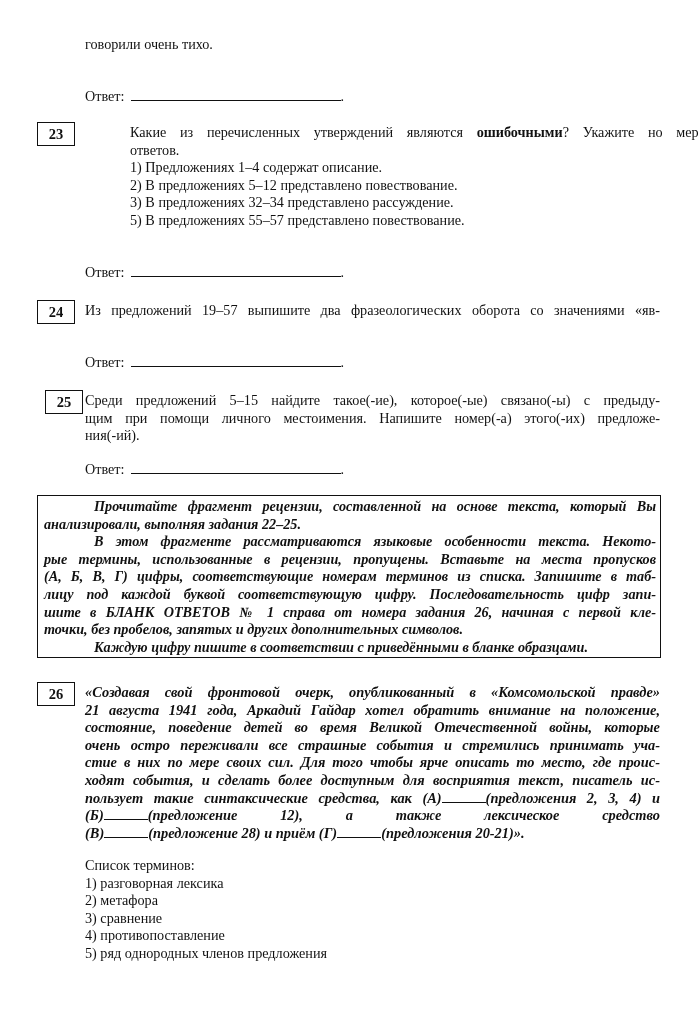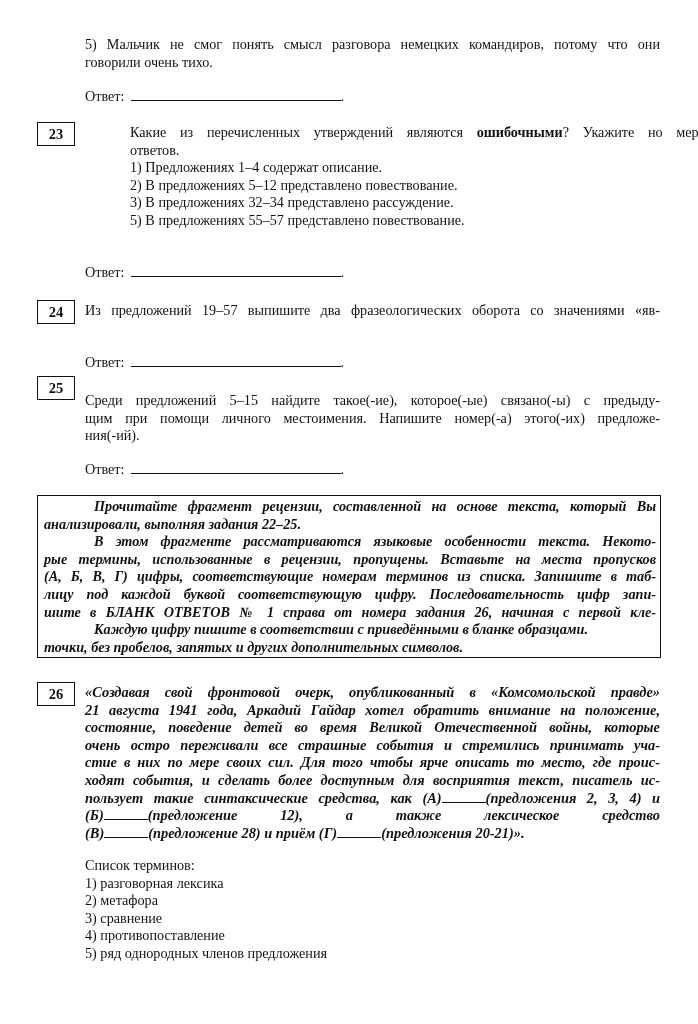--- a/index.html
+++ b/index.html
@@ -29,21 +29,20 @@
   }
   .bold { font-weight: bold; }
   .q26 { font-weight: bold; font-size: 14.4px; }
   .gap { display: inline-block; width: 44px; border-bottom: 1.2px solid #111; height: 12px; }
   .pagenum { position: absolute; left: 0; width: 552px; top: 1030px; text-align: center; font-size: 14px; }
 </style>
 </head>
 <body>
 
 <div class="p" style="top:36px;">
-  <span class="just">5) Мальчик не смог понять смысл разговора немецких командиров, потому что они</span>
   <span class="line">говорили очень тихо.</span>
 </div>
 <div class="answer" style="top:88px;">
   <span>Ответ:</span><span class="blank"></span>.
 </div>
 
 <div class="num-box" style="top:122px;">23</div>
 <div class="p" style="top:124px;margin-left:45px;">
   <span class="just"><span>Какие из перечисленных утверждений являются </span><span class="bold">ошибочными</span><span>? Укажите но мера</span></span>
   <span class="line">ответов.</span>
@@ -57,40 +56,40 @@
 </div>
 
 <div class="num-box" style="top:300px;">24</div>
 <div class="p" style="top:302px;">
   <span class="just">Из предложений 19–57 выпишите два фразеологических оборота со значениями «яв-</span>
 </div>
 <div class="answer" style="top:354px;">
   <span>Ответ:</span><span class="blank"></span>.
 </div>
 
-<div class="num-box" style="top:376px;">25</div>
+<div class="num-box" style="top:390px;margin-left:8px;">25</div>
 <div class="p" style="top:392px;">
   <span class="just">Среди предложений 5–15 найдите такое(-ие), которое(-ые) связано(-ы) с предыду-</span>
   <span class="just">щим при помощи личного местоимения. Напишите номер(-а) этого(-их) предложе-</span>
   <span class="line">ния(-ий).</span>
 </div>
 <div class="answer" style="top:461px;">
   <span>Ответ:</span><span class="blank"></span>.
 </div>
 
 <div class="instr-box">
   <span class="just" style="text-indent:50px;">Прочитайте фрагмент рецензии, составленной на основе текста, который Вы</span>
   <span class="line">анализировали, выполняя задания 22–25.</span>
   <span class="just" style="text-indent:50px;">В этом фрагменте рассматриваются языковые особенности текста. Некото-</span>
   <span class="just">рые термины, использованные в рецензии, пропущены. Вставьте на места пропусков</span>
   <span class="just">(А, Б, В, Г) цифры, соответствующие номерам терминов из списка. Запишите в таб-</span>
   <span class="just">лицу под каждой буквой соответствующую цифру. Последовательность цифр запи-</span>
   <span class="just">шите в БЛАНК ОТВЕТОВ № 1 справа от номера задания 26, начиная с первой кле-</span>
+  <span class="line">точки, без пробелов, запятых и других дополнительных символов.</span>
   <span class="line" style="padding-left:50px;">Каждую цифру пишите в соответствии с приведёнными в бланке образцами.</span>
-  <span class="line">точки, без пробелов, запятых и других дополнительных символов.</span>
 </div>
 
 <div class="num-box" style="top:682px;">26</div>
 <div class="p q26" style="top:684px;font-style:italic;">
   <span class="just">«Создавая свой фронтовой очерк, опубликованный в «Комсомольской правде»</span>
   <span class="just">21 августа 1941 года, Аркадий Гайдар хотел обратить внимание на положение,</span>
   <span class="just">состояние, поведение детей во время Великой Отечественной войны, которые</span>
   <span class="just">очень остро переживали все страшные события и стремились принимать уча-</span>
   <span class="just">стие в них по мере своих сил. Для того чтобы ярче описать то место, где проис-</span>
   <span class="just">ходят события, и сделать более доступным для  восприятия текст, писатель ис-</span>

